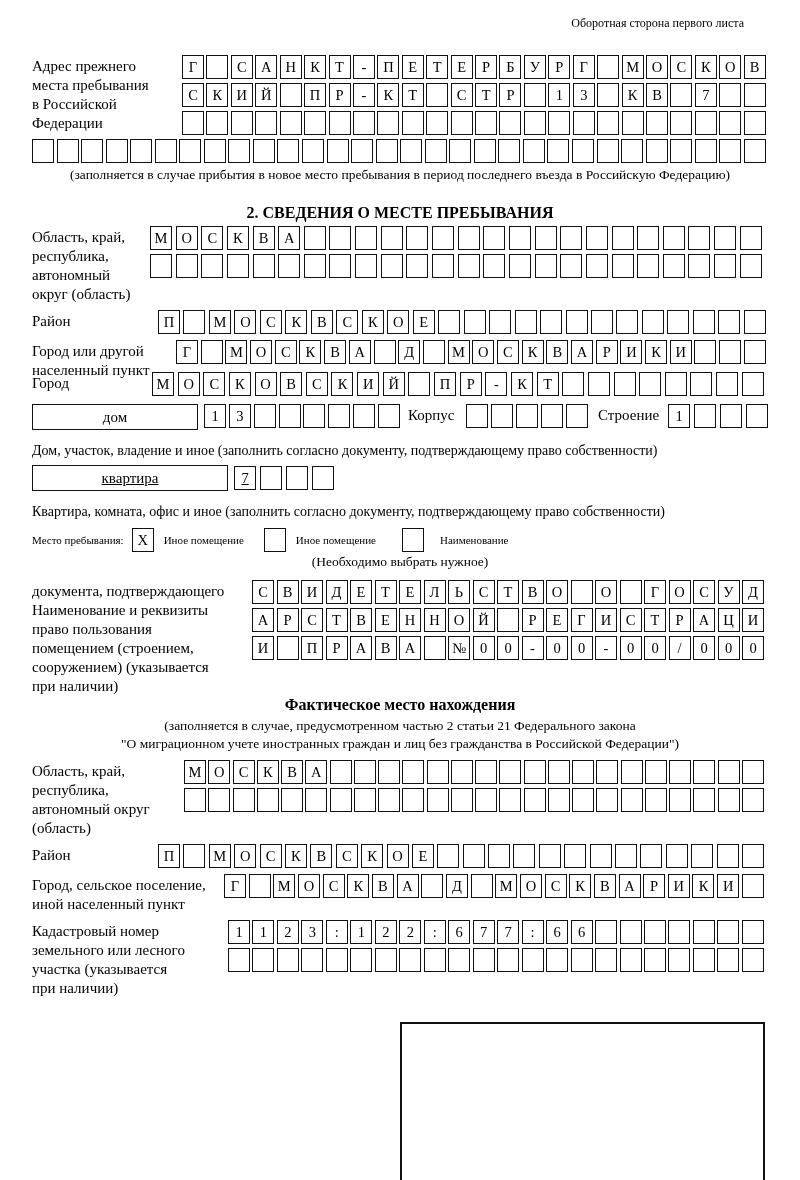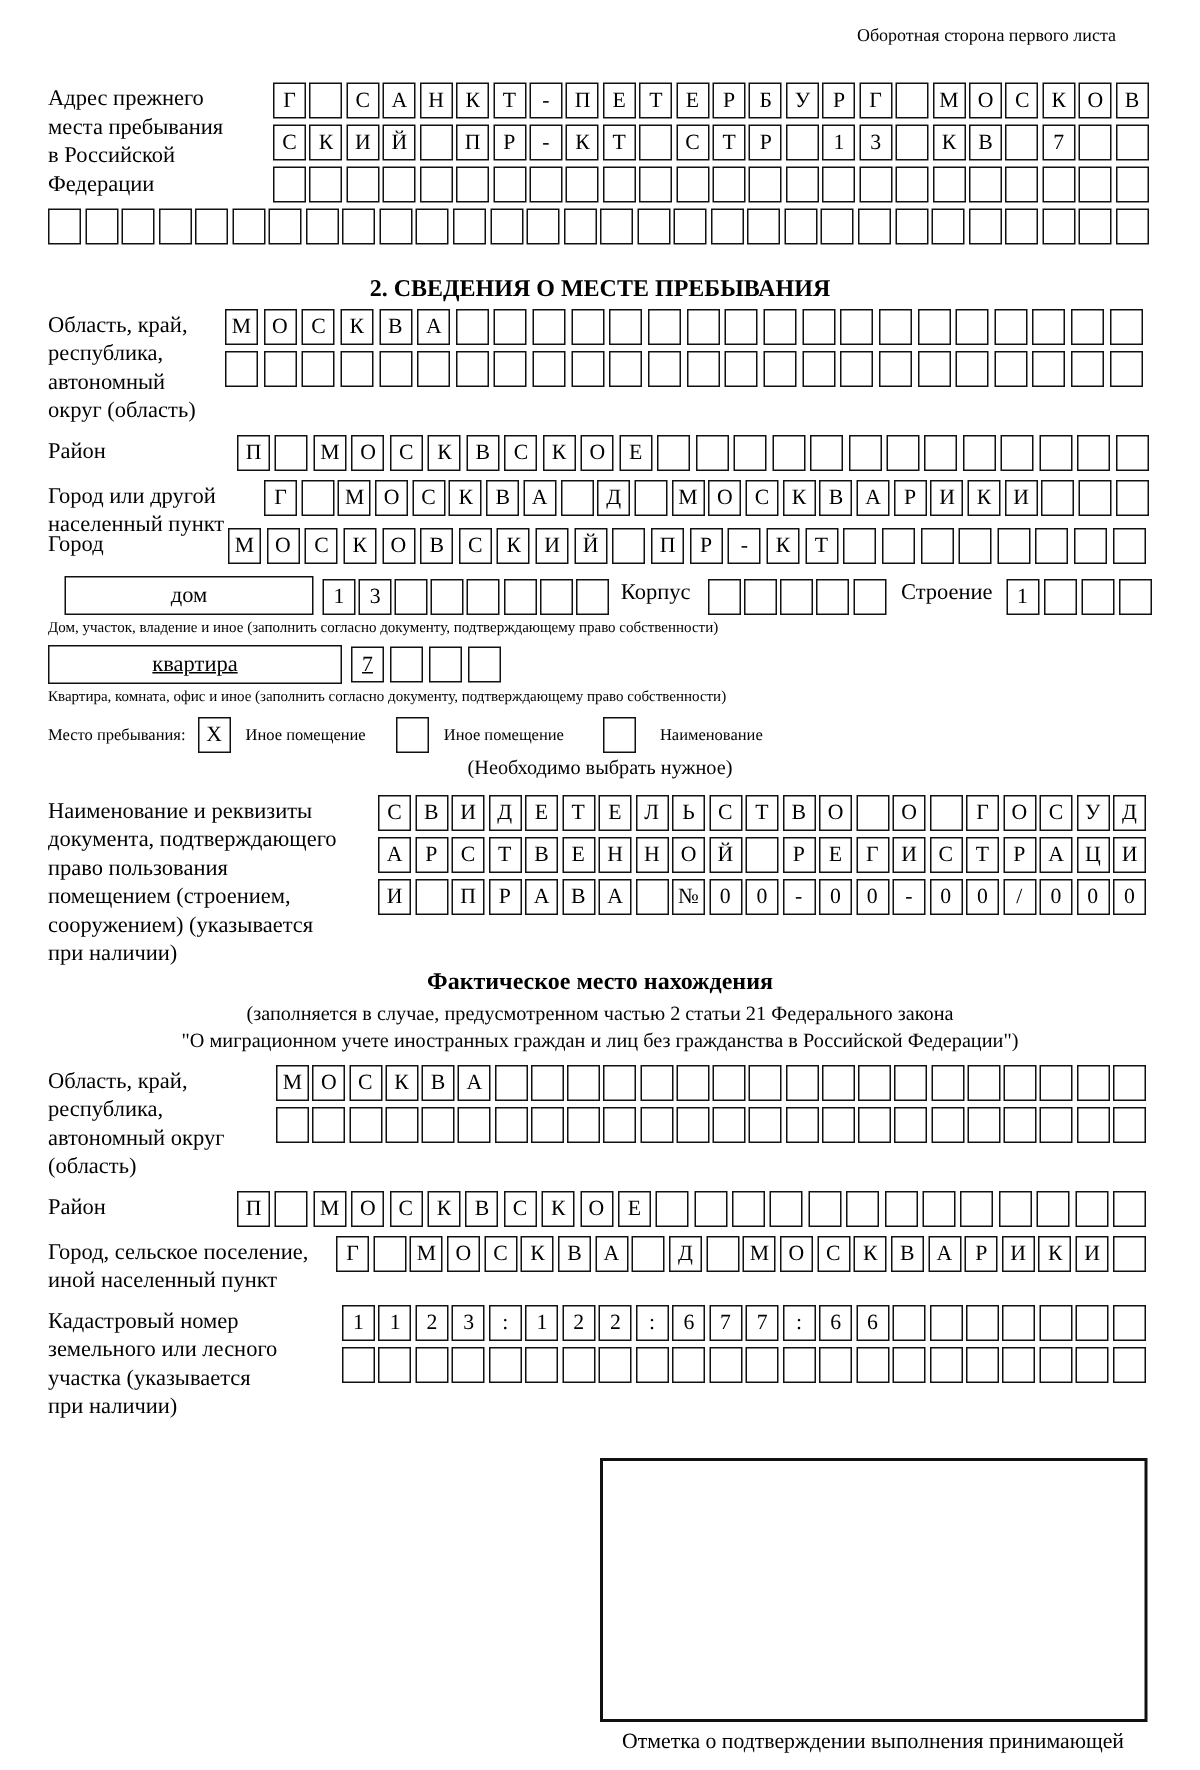--- a/index.html
+++ b/index.html
@@ -9,21 +9,21 @@
   .hdr-note{text-align:right;padding-right:24px;font-size:12px;}
   .formrow{display:flex;align-items:flex-start;margin-top:4px;}
   .lbl{flex:none;line-height:19px;font-size:15px;padding-top:2px;height:24px;overflow:visible;}
   .gridcol{display:flex;flex-direction:column;gap:4px;}
   .cellrow{display:flex;justify-content:space-between;}
   .cell{flex:none;width:22px;height:24px;border:1.5px solid #111;box-sizing:border-box;
         display:flex;align-items:center;justify-content:center;
         font-size:14.5px;line-height:1;background:#fff;}
   .widebox{flex:none;height:26px;border:1.5px solid #111;box-sizing:border-box;
         display:flex;align-items:center;justify-content:center;font-size:15px;}
-  .caption{font-size:10px;margin-top:3px;}
+  .caption{font-size:14px;margin-top:13px;}
   .cnote{text-align:center;font-size:13.5px;margin-top:4px;}
   .title{text-align:center;font-weight:bold;font-size:16px;margin-top:21px;}
   .mesto-row{display:flex;align-items:center;margin-top:8px;}
   .opt{font-size:11px;}
   .stamp-box{margin-left:368px;margin-top:50px;width:365px;height:176px;
         border:2px solid #111;box-sizing:border-box;}
   .stamp-caption{margin-left:330px;width:440px;text-align:center;font-size:14.5px;
         line-height:19px;margin-top:4px;}
   .mt2{margin-top:2px;}
 </style>
@@ -147,20 +147,21 @@
       <div class="cell"></div>
       <div class="cell"></div>
       <div class="cell"></div>
       <div class="cell"></div>
       <div class="cell"></div>
       <div class="cell"></div>
       <div class="cell"></div>
       <div class="cell"></div>
       <div class="cell"></div>
     </div>
+  <div class="cnote">(заполняется в случае прибытия в новое место пребывания в период последнего въезда в Российскую Федерацию)</div>
 
   <div class="title">2. СВЕДЕНИЯ О МЕСТЕ ПРЕБЫВАНИЯ</div>
 
   <div class="formrow">
     <div class="lbl" style="width:118px;">
       <div>Область, край,</div>
       <div>республика,</div>
       <div>автономный</div>
       <div>округ (область)</div>
     </div>
@@ -306,21 +307,21 @@
         <div class="cell"></div>
         <div class="cell"></div>
         <div class="cell"></div>
         <div class="cell"></div>
         <div class="cell"></div>
         <div class="cell"></div>
         <div class="cell"></div>
       </div>
   </div>
 
-  <div class="formrow" style="margin-top:6px;align-items:flex-end;margin-left:11px;">
+  <div class="formrow" style="margin-top:6px;align-items:flex-start;">
     <div class="widebox" style="width:166px;">дом</div>
     <div class="cellrow" style="width:196px;margin-left:6px;">
         <div class="cell">1</div>
         <div class="cell">3</div>
         <div class="cell"></div>
         <div class="cell"></div>
         <div class="cell"></div>
         <div class="cell"></div>
         <div class="cell"></div>
         <div class="cell"></div>
@@ -360,22 +361,22 @@
     <span class="opt" style="margin-left:10px;">Иное помещение</span>
     <span class="cell" style="margin-left:20px;"></span>
     <span class="opt" style="margin-left:10px;">Иное помещение</span>
     <span class="cell" style="margin-left:26px;"></span>
     <span class="opt" style="margin-left:16px;">Наименование</span>
   </div>
   <div class="cnote mt2">(Необходимо выбрать нужное)</div>
 
   <div class="formrow" style="margin-top:10px;">
     <div class="lbl" style="width:220px;">
+      <div>документа, подтверждающего</div>
       <div>Наименование и реквизиты</div>
-      <div>документа, подтверждающего</div>
       <div>право пользования</div>
       <div>помещением (строением,</div>
       <div>сооружением) (указывается</div>
       <div>при наличии)</div>
     </div>
     <div class="gridcol">
       <div class="cellrow" style="width:512px;">
           <div class="cell">С</div>
           <div class="cell">В</div>
           <div class="cell">И</div>

